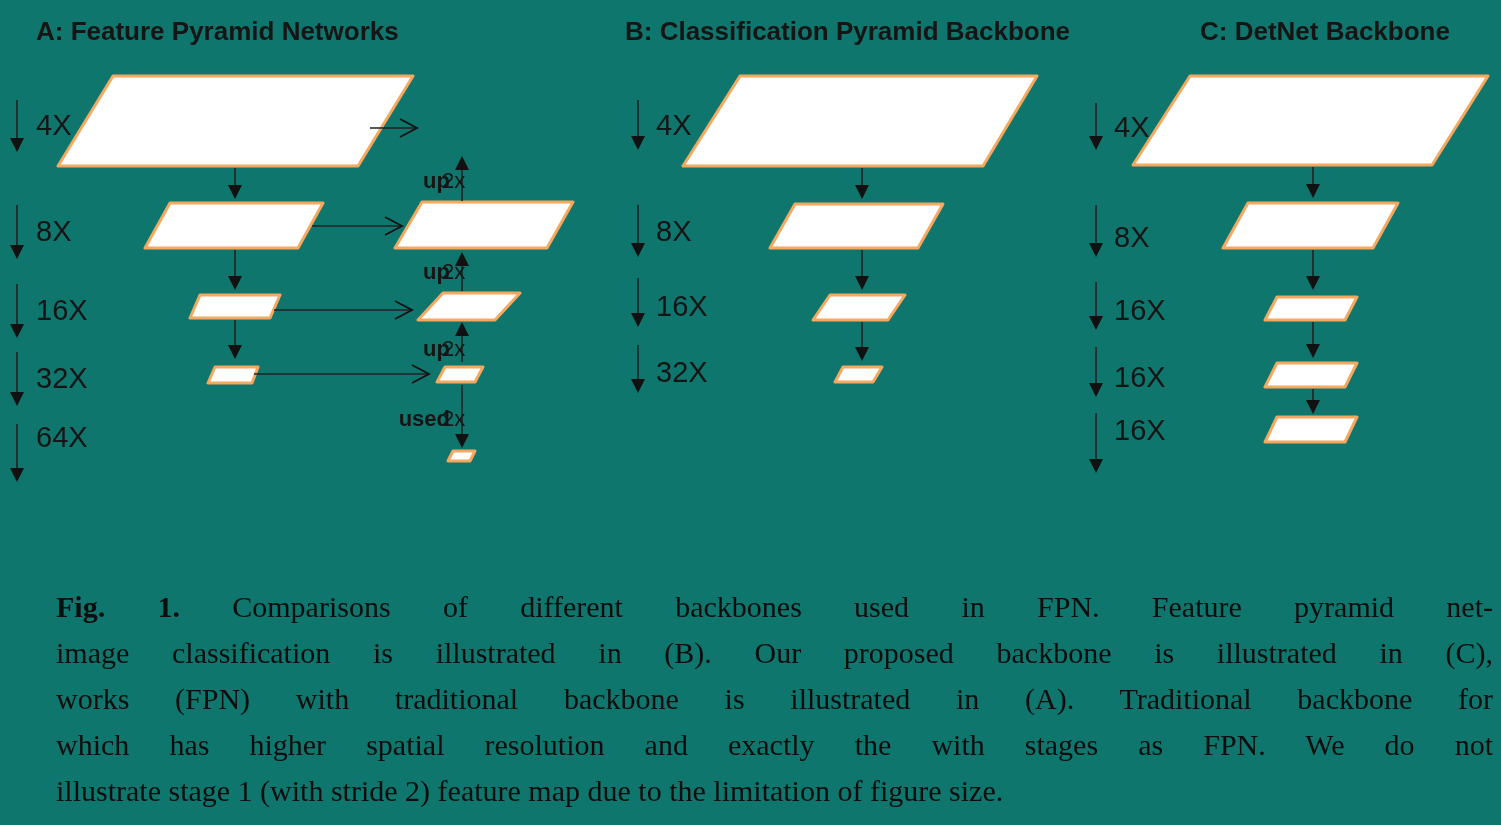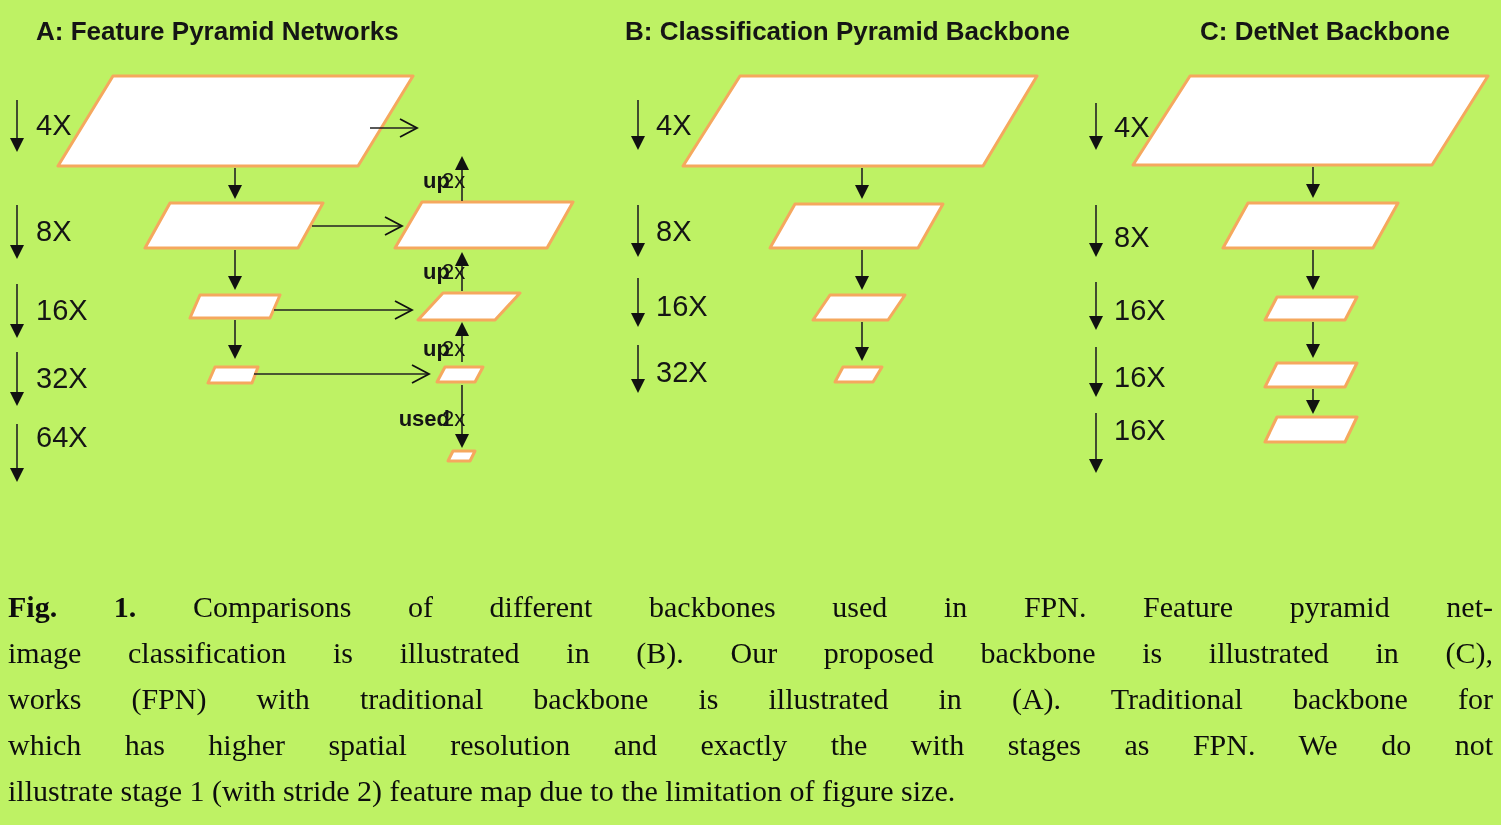--- a/index.html
+++ b/index.html
@@ -1,19 +1,19 @@
 <!DOCTYPE html>
 <html style="--shape-outline: #F5A85E;"><head>
 <meta charset="utf-8">
 <style>
   html,body{margin:0;padding:0;background:#ffffff;}
   #figure-page{
     position:relative;
     width:1501px;height:825px;
-    background:#bef264;
+    background:#0f766e;
     font-family:"Liberation Sans", sans-serif;
     color:#111;
     overflow:hidden;
   }
   #diagram-svg{position:absolute;left:0;top:0;}
   .shape{fill:#ffffff;stroke:var(--shape-outline,#F5A85E);stroke-width:3;stroke-linejoin:round;}
   .aline{stroke:#222;stroke-width:1.6;fill:none;}
   .panel-title{
     position:absolute;top:16px;height:30px;line-height:30px;
     font-size:26px;font-weight:bold;white-space:nowrap;color:#151515;
@@ -28,21 +28,21 @@
   }
   .ann-factor{
     position:absolute;left:442px;height:26px;line-height:26px;
     font-size:22px;font-weight:normal;text-align:center;color:#151515;
   }
   #caption{
     position:absolute;left:8px;top:584px;width:1485px;
     font-family:"Liberation Serif", serif;
     font-size:30px;line-height:46px;color:#0d0d0d;
   }
-  .cap-line{white-space:nowrap;}
+  .cap-line{white-space:nowrap;margin-left:48px;}
   .cap-line.just{
     white-space:normal;
     text-align:justify;
     text-align-last:justify;
   }
   .cap-label{font-weight:bold;}
 </style>
 </head>
 <body>
 

